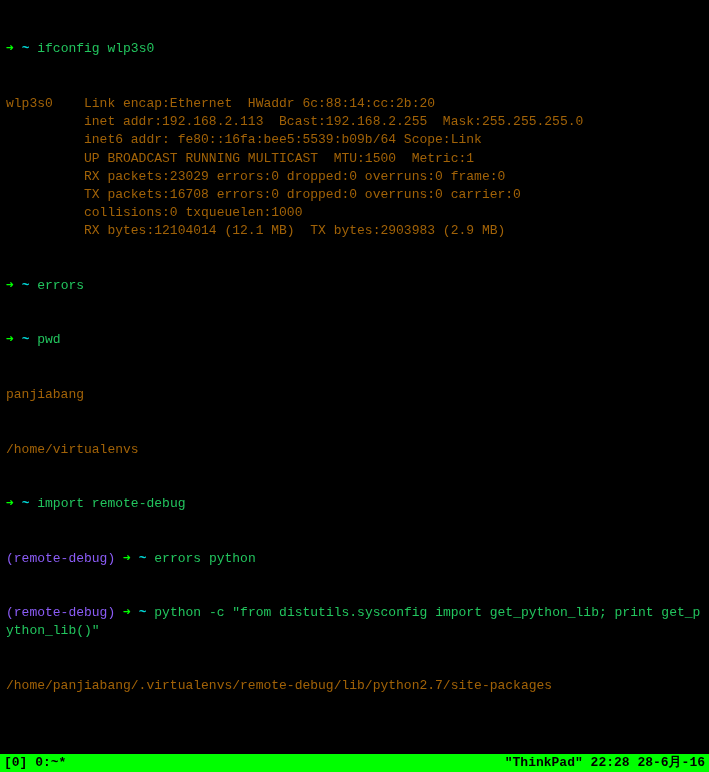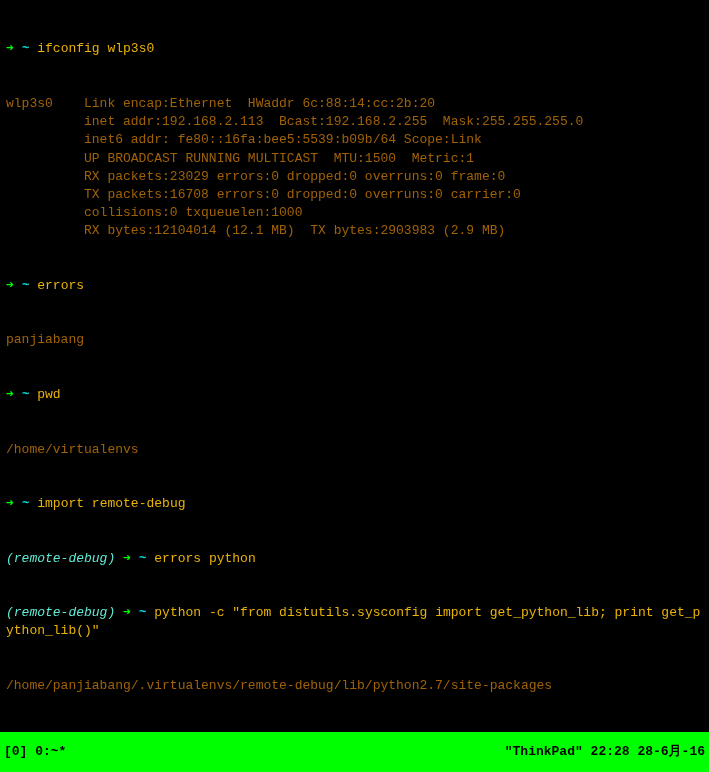--- a/index.html
+++ b/index.html
@@ -15,47 +15,47 @@
   position: relative;
 }
 .terminal {
   padding: 4px 6px;
   white-space: pre-wrap;
   word-break: break-all;
 }
 .line { display: block; }
 .arrow { color: #00ff00; font-weight: bold; }
 .prompt-sym { color: #00d7d7; font-weight: bold; }
-.venv { color: #5eead4; font-style: italic; }
-.cmd { color: #eab308; }
+.venv { color: #8b5cf6; }
+.cmd { color: #22c55e; }
 .out { color: #a16207; }
 .statusbar {
   position: absolute;
   bottom: 0;
   left: 0;
   right: 0;
   background: #00ff00;
   color: #000;
   font-weight: bold;
   display: flex;
   justify-content: space-between;
-  padding: 11px 4px;
+  padding: 0 4px;
   font-size: 13px;
 }
 .status-right { color: #000; }
 </style>
 </head>
 <body>
 
 <div class="terminal">
   <span class="line"><span class="arrow">➜ </span><span class="prompt-sym">~</span><span class="cmd"> ifconfig wlp3s0</span></span>
   <span id="ifconfig-out"><span class="line out">wlp3s0    Link encap:Ethernet  HWaddr 6c:88:14:cc:2b:20</span><span class="line out">          inet addr:192.168.2.113  Bcast:192.168.2.255  Mask:255.255.255.0</span><span class="line out">          inet6 addr: fe80::16fa:bee5:5539:b09b/64 Scope:Link</span><span class="line out">          UP BROADCAST RUNNING MULTICAST  MTU:1500  Metric:1</span><span class="line out">          RX packets:23029 errors:0 dropped:0 overruns:0 frame:0</span><span class="line out">          TX packets:16708 errors:0 dropped:0 overruns:0 carrier:0</span><span class="line out">          collisions:0 txqueuelen:1000</span><span class="line out">          RX bytes:12104014 (12.1 MB)  TX bytes:2903983 (2.9 MB)</span><span class="line out"></span></span>
   <span class="line"><span class="arrow">➜ </span><span class="prompt-sym">~</span><span class="cmd"> errors</span></span>
+  <span class="line"><span class="arrow">➜ </span><span class="prompt-sym">~</span><span class="cmd"> pwd</span></span>
   <span class="line out">panjiabang</span>
-  <span class="line"><span class="arrow">➜ </span><span class="prompt-sym">~</span><span class="cmd"> pwd</span></span>
   <span class="line out">/home/virtualenvs</span>
   <span class="line"><span class="arrow">➜ </span><span class="prompt-sym">~</span><span class="cmd"> import remote-debug</span></span>
   <span class="line"><span class="venv">(remote-debug) </span><span class="arrow">➜ </span><span class="prompt-sym">~</span><span class="cmd"> errors python</span></span>
   <span class="line"><span class="venv">(remote-debug) </span><span class="arrow">➜ </span><span class="prompt-sym">~</span><span class="cmd"> python -c "from distutils.sysconfig import get_python_lib; print get_python_lib()"</span></span>
   <span class="line out">/home/panjiabang/.virtualenvs/remote-debug/lib/python2.7/site-packages</span>
   
 </div>
 
 <div class="statusbar">
   <span>[0] 0:~*</span>

